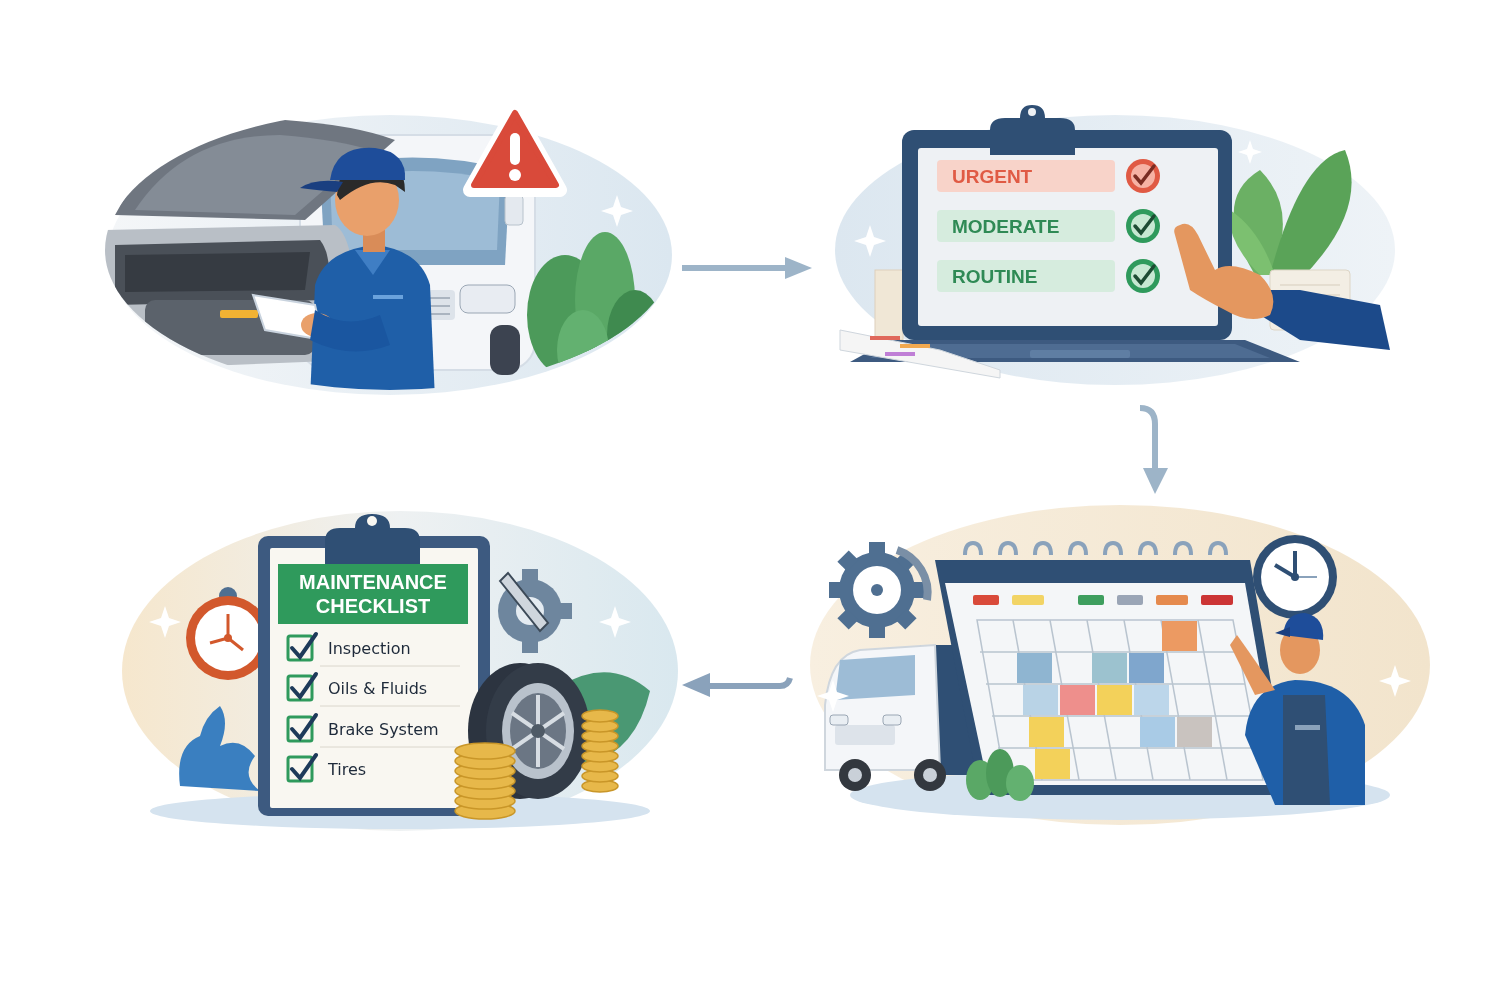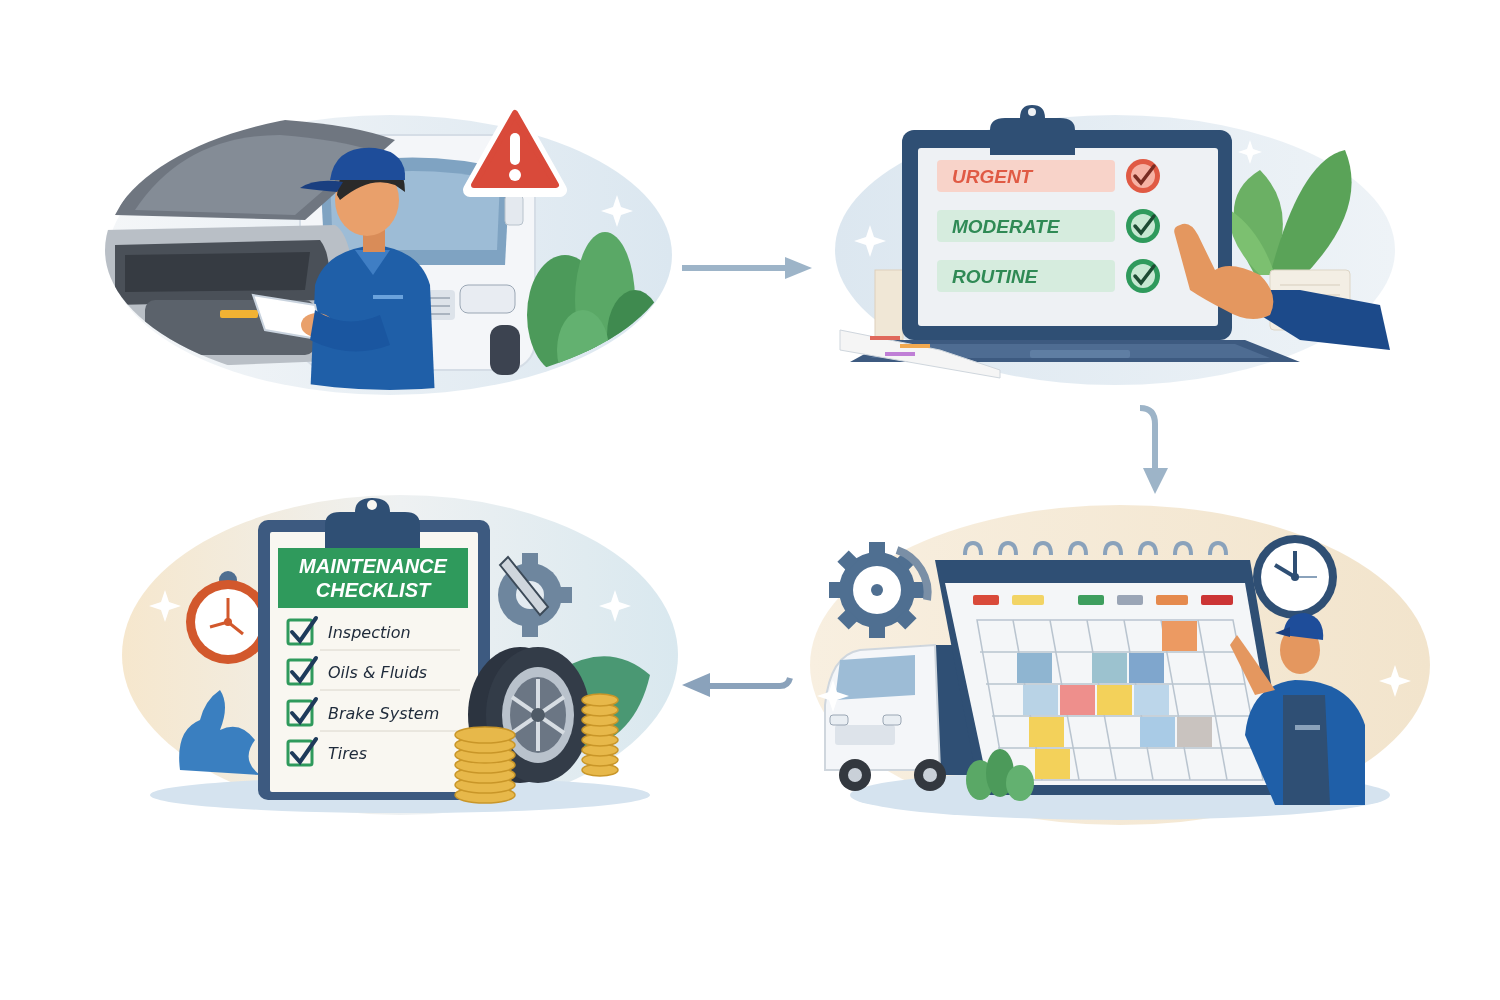--- a/index.html
+++ b/index.html
@@ -1,17 +1,17 @@
 <!DOCTYPE html>
 <html><head>
 <meta charset="utf-8">
 <style>
   html, body { margin: 0; padding: 0; background: #ffffff; }
   body { width: 1500px; height: 1000px; position: relative; overflow: hidden; font-family: "Liberation Sans", sans-serif; }
-  .panel { position: absolute; font-style: italic; }
+  .panel { position: absolute; }
   .panel svg { display: block; }
   .arrow { position: absolute; }
   .txt-label { font-family: "Liberation Sans", sans-serif; font-weight: 700; }
   .txt-item { font-family: "DejaVu Sans", sans-serif; }
 </style>
 </head>
 <body>
 
 <div class="panel" style="left:105px; top:100px;">
   <svg width="570" height="300" viewBox="0 0 570 300">
@@ -295,21 +295,21 @@
   </svg>
 </div>
 
 <div class="arrow" style="left:680px; top:670px;">
   <svg width="115" height="30" viewBox="0 0 115 30">
     <path d="M2 15 L30 3 L30 27 Z" fill="#8aa2bb"></path>
     <path d="M28 16 L100 16 Q108 16 110 8" stroke="#8aa2bb" stroke-width="6" fill="none"></path>
   </svg>
 </div>
 
-<div class="panel" style="left:120px; top:470px;">
+<div class="panel" style="left:120px; top:486px;">
   <svg width="560" height="350" viewBox="0 0 560 350">
     <defs>
       <linearGradient id="blob4" x1="0" x2="1" y1="0" y2="0">
         <stop offset="0" stop-color="#f6e7cd"></stop>
         <stop offset="0.5" stop-color="#eef1f2"></stop>
         <stop offset="1" stop-color="#d9e8ef"></stop>
       </linearGradient>
     </defs>
     <ellipse cx="280" cy="185" rx="278" ry="160" fill="url(#blob4)"></ellipse>
     <ellipse cx="280" cy="325" rx="250" ry="18" fill="#d5e3ef"></ellipse>

